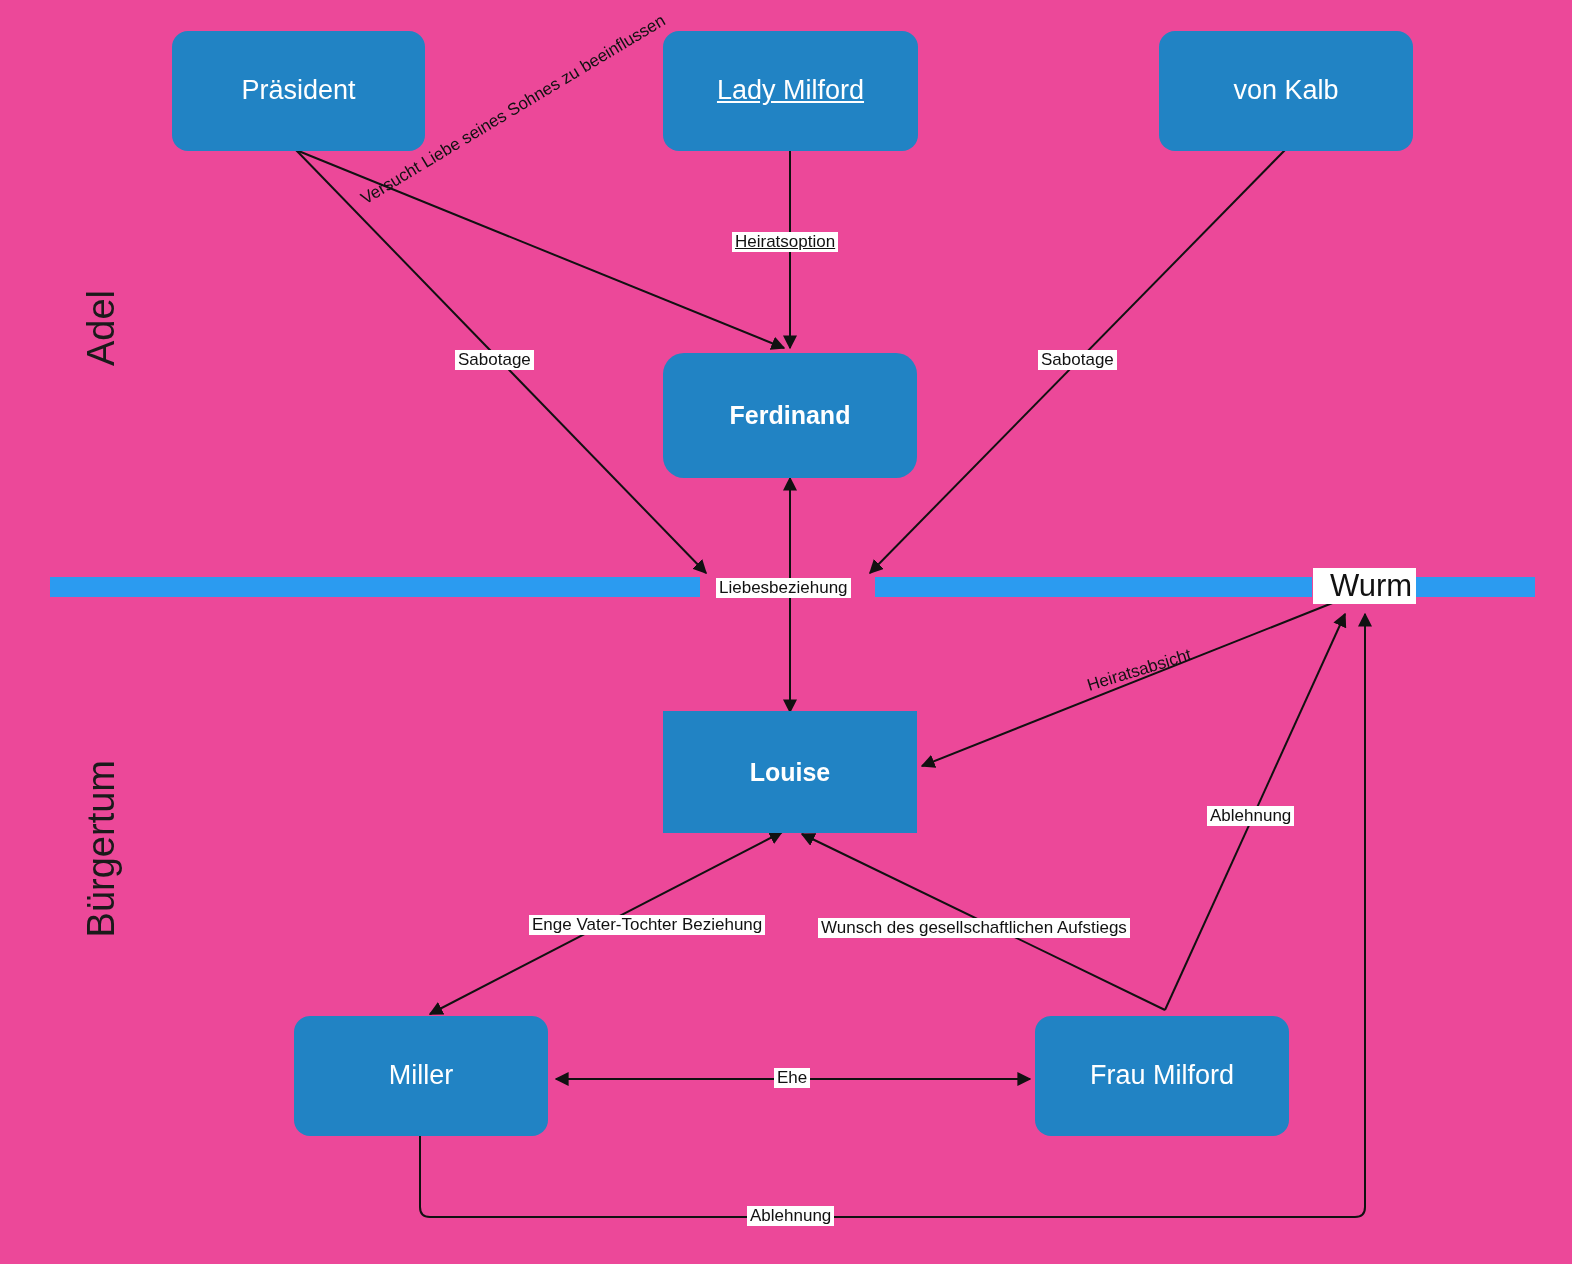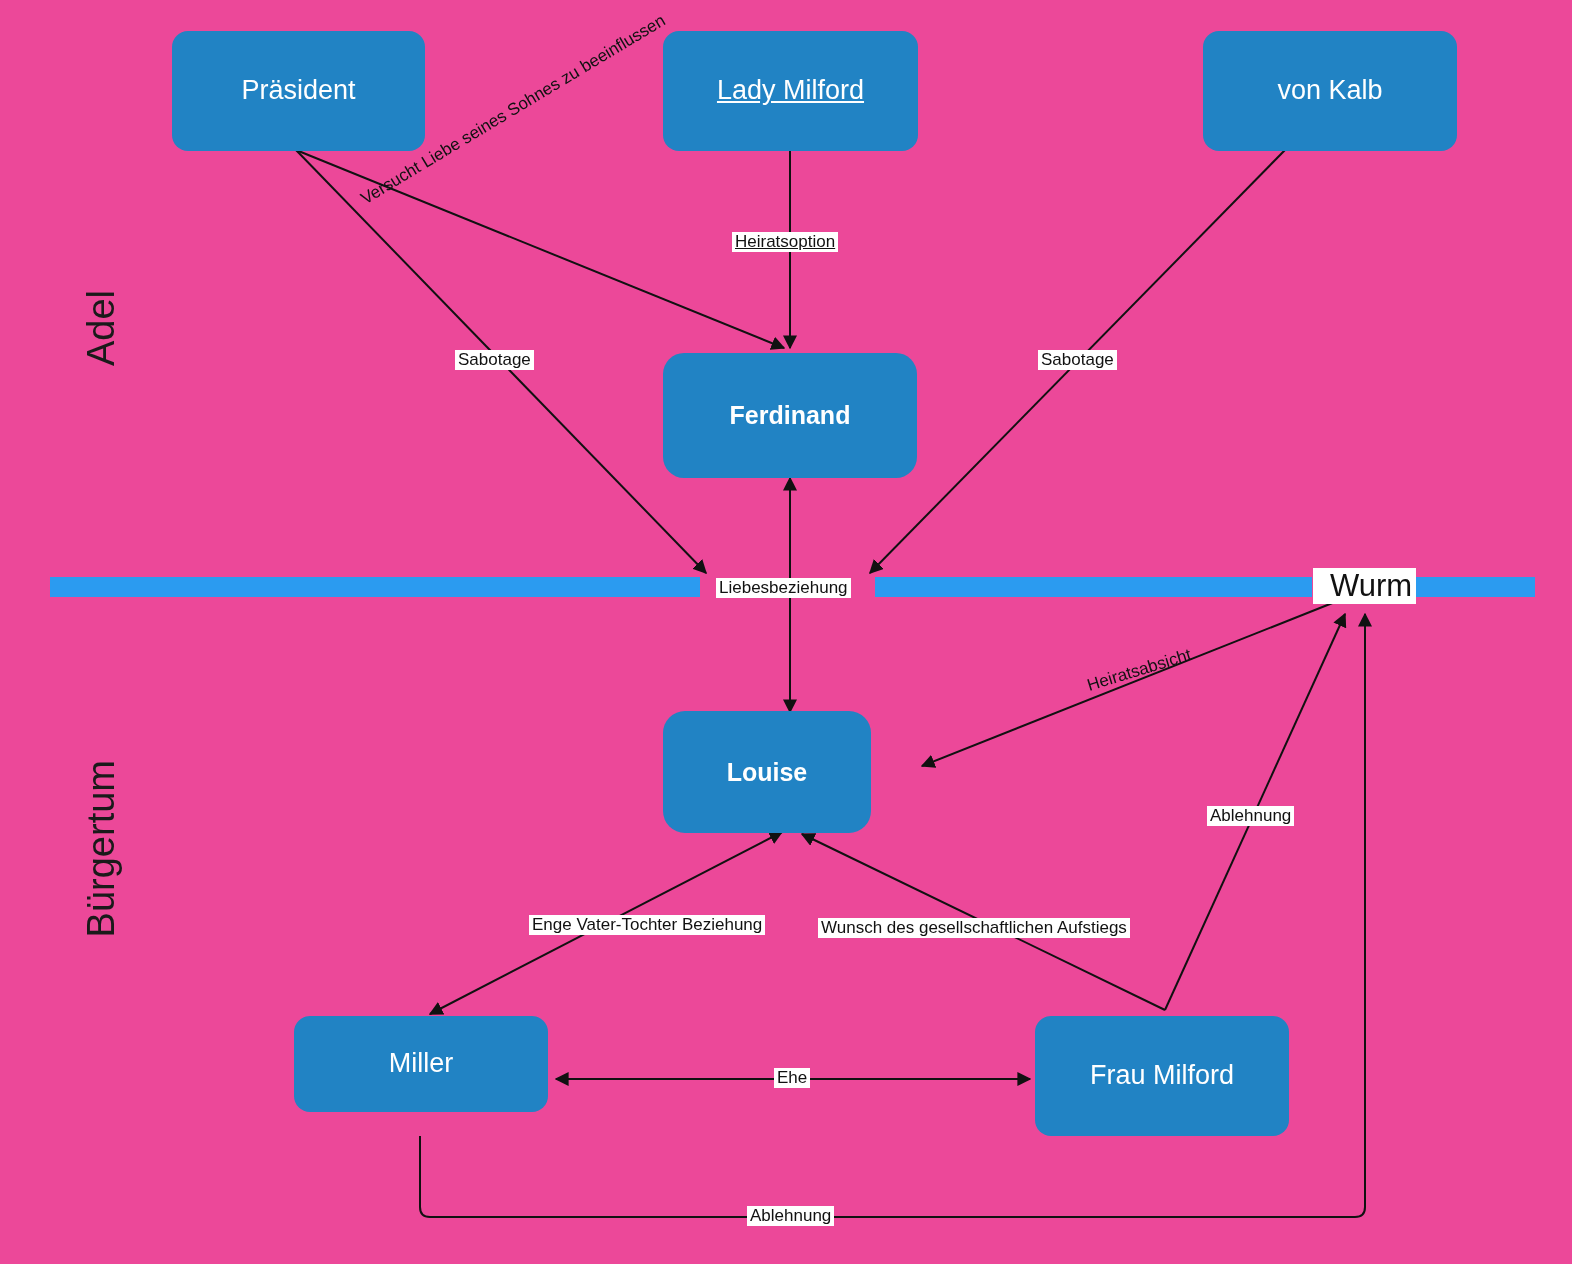--- a/index.html
+++ b/index.html
@@ -130,30 +130,30 @@
 
     <path d="M 420 1136 L 420 1207 Q 420 1217 430 1217 L 1355 1217 Q 1365 1217 1365 1207 L 1365 614" fill="none" stroke="#111111" stroke-width="2" marker-end="url(#arrow)"></path>
   </svg>
 
   <div class="node rounded big" style="left:172px; top:31px; width:253px; height:120px;">
     <span>Präsident</span>
   </div>
   <div class="node rounded big" style="left:663px; top:31px; width:255px; height:120px;text-decoration:underline;">
     <span>Lady Milford</span>
   </div>
-  <div class="node rounded big" style="left:1159px; top:31px; width:254px; height:120px;margin-left:44px;">
+  <div class="node rounded big" style="left:1159px; top:31px; width:254px; height:120px;">
     <span>von Kalb</span>
   </div>
   <div class="node bold" style="left:663px; top:353px; width:254px; height:125px;border-radius:21px;">
     <span>Ferdinand</span>
   </div>
-  <div class="node bold" style="left:663px; top:711px; width:208px; height:122px;border-radius:22px;">
+  <div class="node bold" style="left:663px; top:711px; width:254px; height:122px;">
     <span>Louise</span>
   </div>
-  <div class="node rounded big" style="left:294px; top:1016px; width:254px; height:96px;">
+  <div class="node rounded big" style="left:294px; top:1016px; width:254px; height:120px;">
     <span>Miller</span>
   </div>
   <div class="node rounded big" style="left:1035px; top:1016px; width:254px; height:120px;">
     <span>Frau Milford</span>
   </div>
 
   <div class="wurm-label" style="left:1313px; top:568px;padding-left:17px;">
     <span>Wurm</span>
   </div>
 

